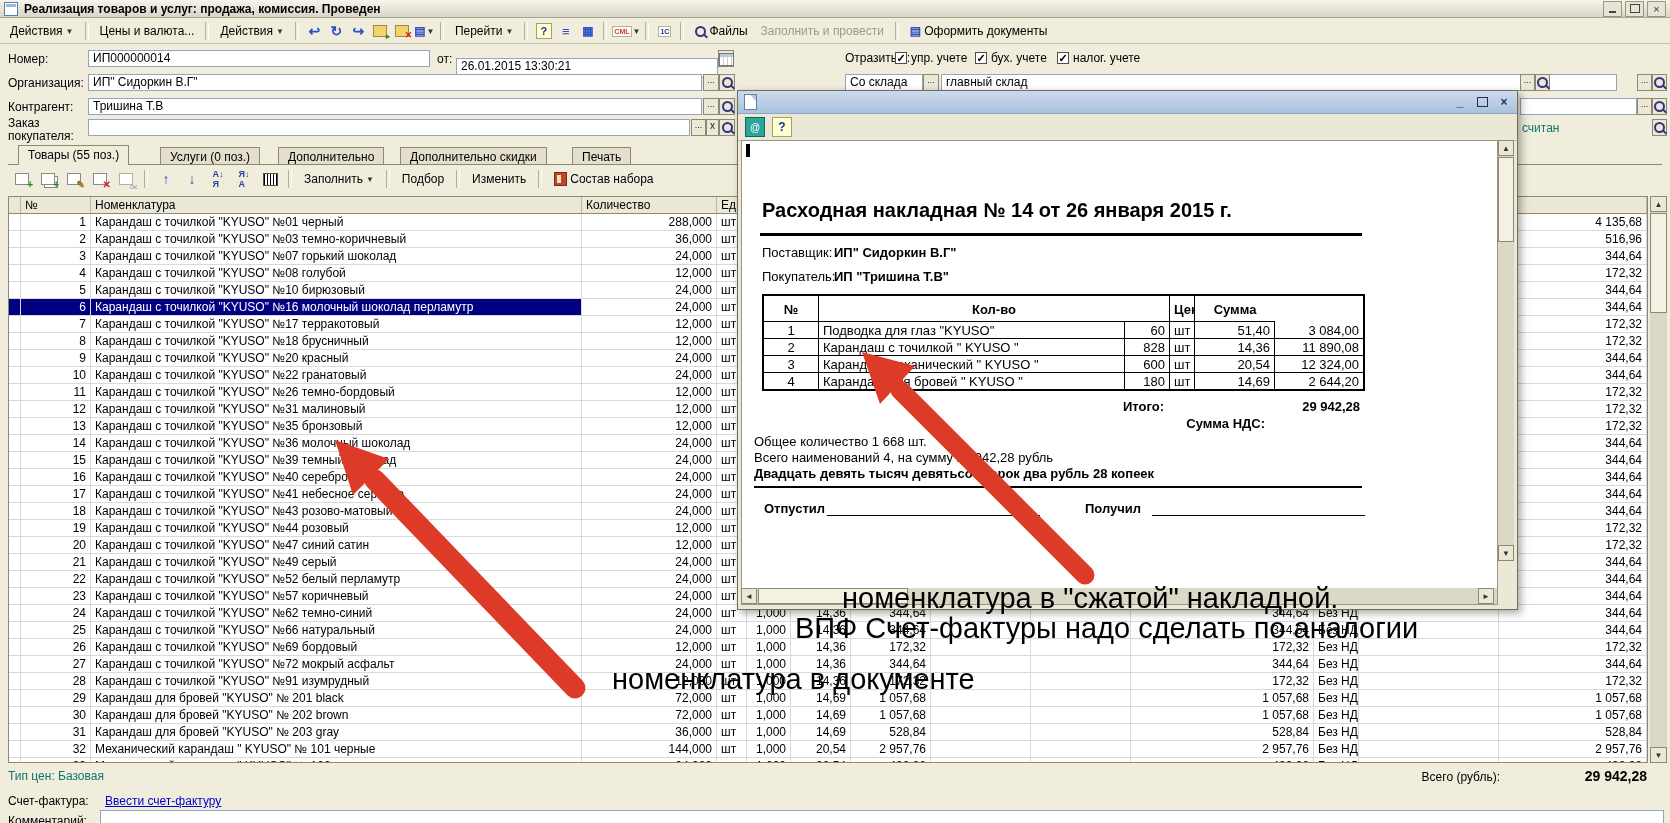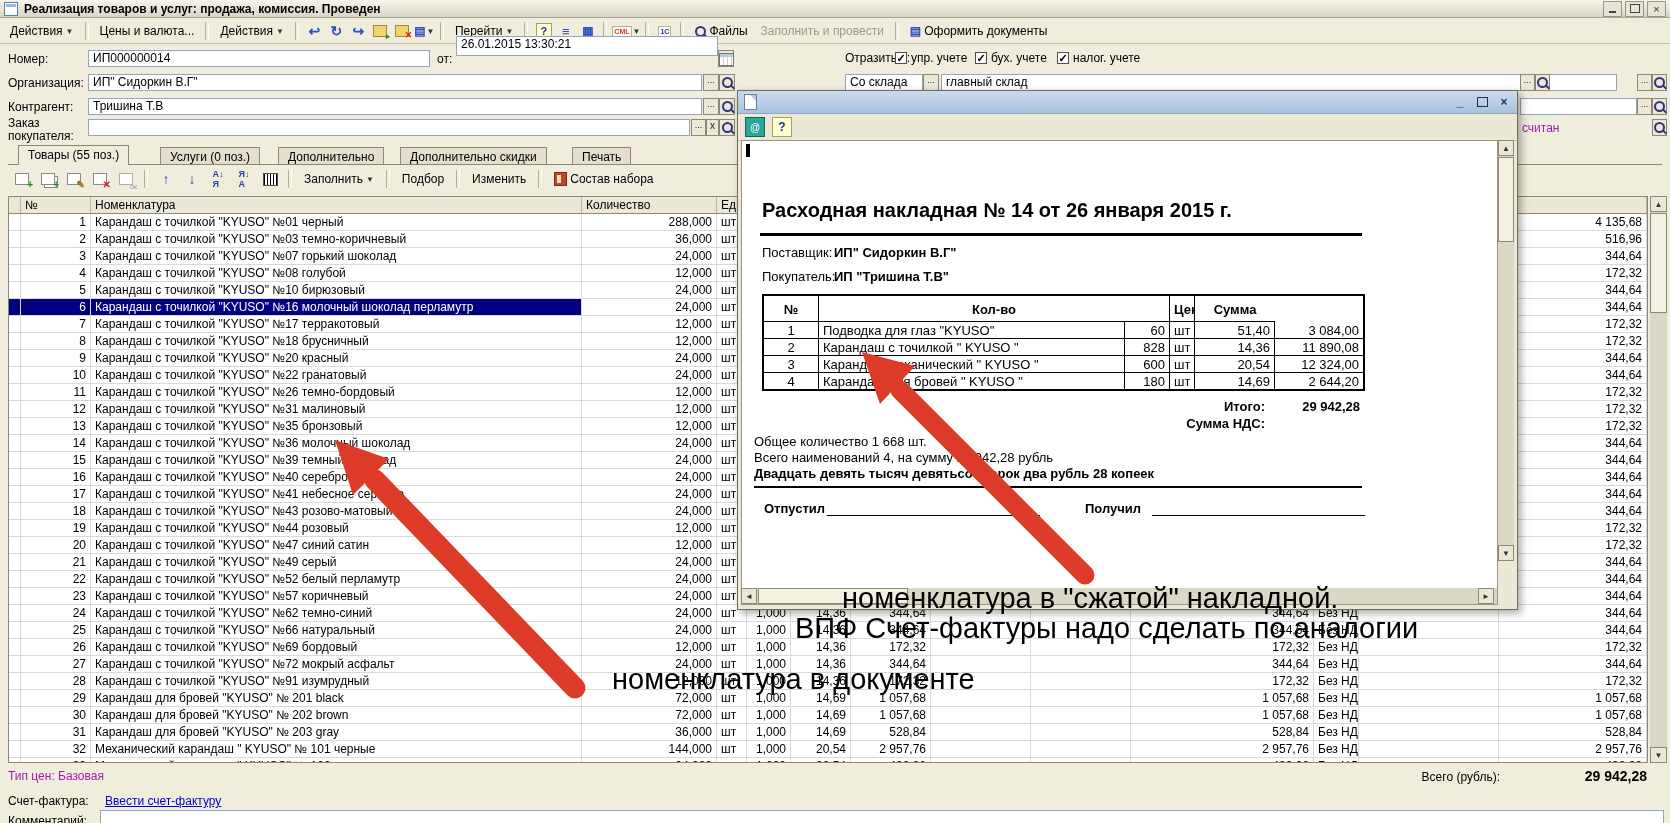--- a/index.html
+++ b/index.html
@@ -84,21 +84,21 @@
   .grow.sel>span:nth-child(-n+3){background:#000080;color:#fff}
 
   
   .sbtn{position:absolute;background:#ece8d8;border:1px solid #8d8971;box-sizing:border-box;
         display:flex;align-items:center;justify-content:center;font-size:8px;color:#333}
   .sthumb{position:absolute;background:#f4f1e4;border:1px solid #8d8971;box-sizing:border-box}
   .strack{position:absolute;background:#dcd8c8}
 
   
   .link{color:#0000c8;text-decoration:underline}
-  .bluetext{color:#a21caf}
+  .bluetext{color:#0f766e}
 
   
   #pwin{left:737px;top:90px;width:781px;height:520px;background:#ece8d8;border:1px solid #716d5b;
         box-shadow:3px 3px 8px rgba(0,0,0,.35);z-index:10;box-sizing:border-box}
   #pwin-title{height:22px;background:linear-gradient(#ccdaee,#a9c2de);display:flex;align-items:center;
               padding:0 6px;border-bottom:1px solid #8fa6c2}
   .docicon{width:11px;height:14px;background:#fff;border:1px solid #6a7f9a;position:relative}
   .docicon::after{content:"";position:absolute;right:0;top:0;border:3px solid #b9c8dd;border-left-color:transparent;border-bottom-color:transparent}
   #pwin-title .winctl{gap:8px}
   #pwin-title .pw{color:#1d2f4d;font-weight:bold;font-size:12px;display:flex;align-items:center;justify-content:center;width:14px;height:14px}
@@ -207,21 +207,21 @@
     <span class="sep"></span>
     <span class="tbtn">
         <span class="blue" style="font-size:12px">▤</span>
         <span>Оформить документы</span>
       </span>
   </div>
 
   <span class="lbl" style="left:8px;top:52px">Номер:</span>
   <span class="fld" style="left:88px;top:50px;width:342px;height:17px">ИП000000014</span>
   <span class="lbl" style="left:437px;top:52px">от:</span>
-  <span class="fld" style="left:456px;top:36px;width:262px;height:20px">26.01.2015 13:30:21</span>
+  <span class="fld" style="left:456px;top:58px;width:262px;height:20px">26.01.2015 13:30:21</span>
   <span class="btn3" style="left:718px;top:50px;width:16px;height:17px"><span class="cal" style="display:inline-block;margin-top:2px"></span></span>
 
   <span class="cbrow" style="left:845px;top:51px">
     <span>Отразить в:</span>
   </span>
   <span class="cbrow" style="left:895px;top:51px">
     <span class="cb">✓</span>
     <span>упр. учете</span>
   </span>
   <span class="cbrow" style="left:975px;top:51px">
@@ -955,21 +955,21 @@
               <span class="ir" style="text-align: center;">4</span>
               <span>Карандаш для бровей " KYUSO "</span>
               <span class="ir">180</span>
               <span>шт</span>
               <span class="ir">14,69</span>
               <span class="ir">2 644,20</span>
             </div>
           </div>
       </div>
 
-      <span class="invlbl invbold" style="left:400px;top:258px;width:123px;text-align:right">Итого:</span>
+      <span class="invlbl invbold" style="left:381px;top:258px;width:123px;">Итого:</span>
       <span class="invlbl invbold" style="left:500px;top:258px;width:118px;text-align:right">29 942,28</span>
       <span class="invlbl invbold" style="left:400px;top:275px;width:123px;text-align:right">Сумма НДС:</span>
       <span class="invlbl" style="left:12px;top:293px">Общее количество 1 668 шт.</span>
       <span class="invlbl" style="left:12px;top:309px">Всего наименований 4, на сумму 29 942,28 рубль</span>
       <span class="invlbl invbold" style="left:12px;top:325px">Двадцать девять тысяч девятьсот сорок два рубль 28 копеек</span>
       <span class="abs" style="left:12px;top:345px;width:608px;height:2px;background:#000"></span>
       <span class="invlbl invbold" style="left:22px;top:360px">Отпустил</span>
       <span class="abs" style="left:85px;top:374px;width:213px;height:1px;background:#000"></span>
       <span class="invlbl invbold" style="left:343px;top:360px">Получил</span>
       <span class="abs" style="left:410px;top:374px;width:213px;height:1px;background:#000"></span>

